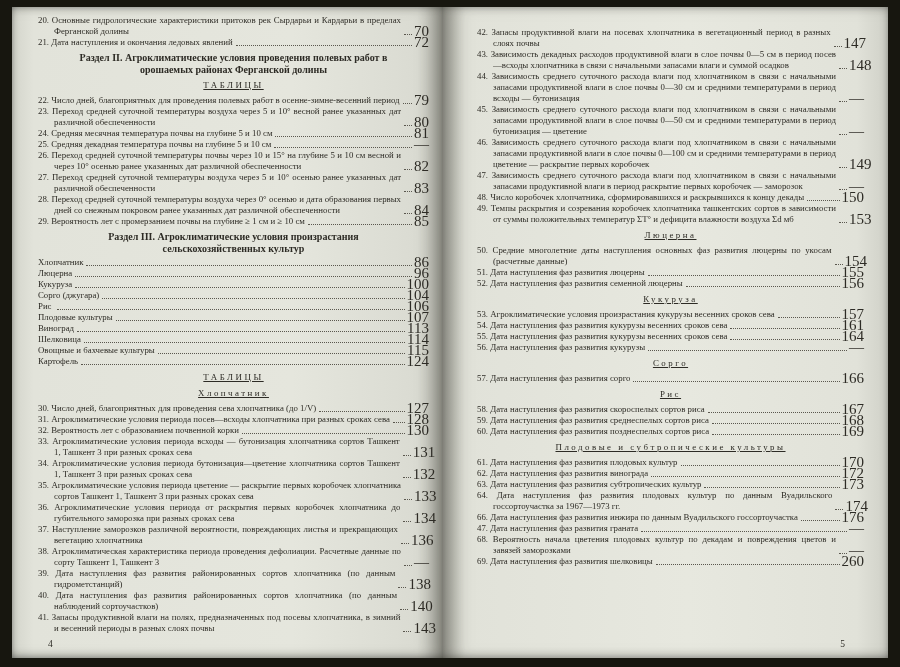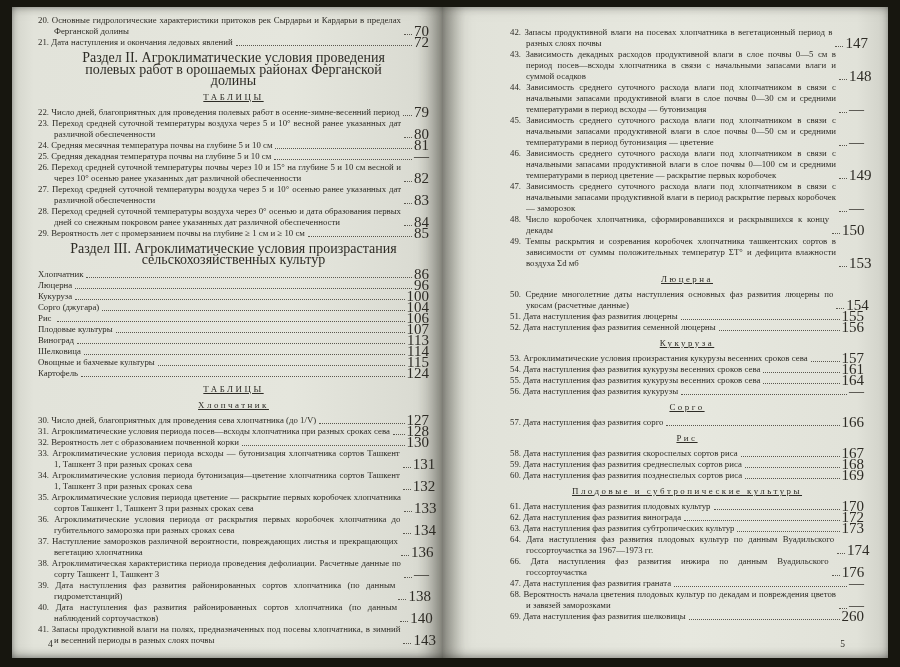--- a/index.html
+++ b/index.html
@@ -19,42 +19,42 @@
     background: linear-gradient(90deg, #d3d4cb 0%, #e2e3da 5%, #e5e6dd 65%, #dadbd2 94%, #c3c4bb 100%);
     box-shadow: inset -16px 0 20px -10px rgba(35,33,26,.55), inset 3px 0 7px -3px rgba(0,0,0,.35), inset 0 6px 8px -6px rgba(0,0,0,.3), inset 0 -8px 10px -7px rgba(0,0,0,.35);
   }
   .page-right {
     left: 443px; width: 445px;
     background: linear-gradient(90deg, #c8c9c0 0%, #e1e2d9 5%, #e7e8df 55%, #e1e2d9 93%, #cfd0c7 100%);
     box-shadow: inset 18px 0 22px -12px rgba(35,33,26,.55), inset -5px 0 9px -5px rgba(0,0,0,.3), inset 0 6px 8px -6px rgba(0,0,0,.3), inset 0 -8px 10px -7px rgba(0,0,0,.35);
   }
   .content { position: absolute; }
   #left-content  { left: 26px; right: 14px; top: 8px; }
-  #right-content { left: 34px; right: 24px; top: 20px; margin-left: 33px; }
+  #right-content { left: 34px; right: 24px; top: 20px; }
 
   .entry {
     display: flex; align-items: flex-end;
     font-size: 8.8px; line-height: 11px;
   }
   .etext {
     padding-left: 16px; text-indent: -16px;
     max-width: calc(100% - 22px);
     text-align: justify;
   }
   .enum { }
   .leader {
     flex: 1 1 auto; min-width: 8px;
     border-bottom: 1px dotted var(--leader-dots, #5a574e);
     margin: 0 2px 2px 3px;
   }
   .epage { min-width: 15px; text-align: right; font-size: 15px; line-height: 11px; white-space: nowrap; }
 
   .section {
-    font-weight: normal; text-align: center;
-    font-size: 14px; line-height: 11.5px;
+    font-weight: bold; text-align: center;
+    font-size: 10px; line-height: 11.5px;
     margin: 4px 26px 3px 26px;
   }
   .caps {
     text-align: center; font-size: 8.9px; line-height: 11px;
     letter-spacing: 2.5px; margin: 5px 0 4px 0; text-decoration: underline;
   }
   .pgnum { position: absolute; bottom: 9px; font-size: 9.5px; }
   #pg-left { left: 36px; }
   #pg-right { right: 43px; }
 </style>

